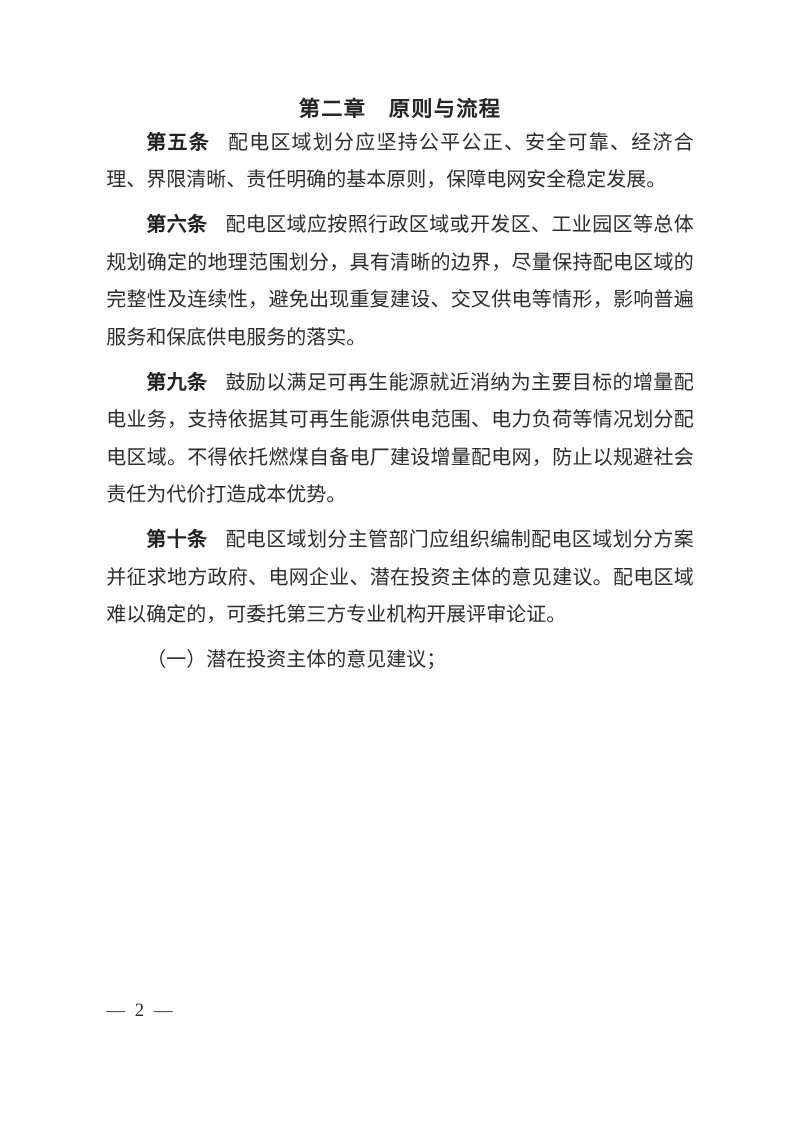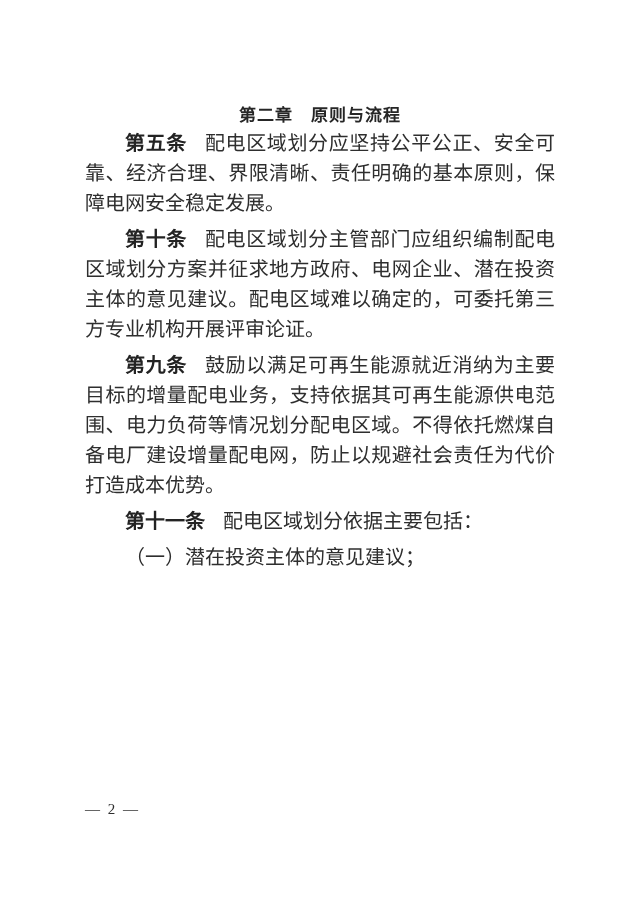--- a/index.html
+++ b/index.html
@@ -6,37 +6,37 @@
     margin: 0;
     padding: 0;
     background: #fff;
   }
   .page {
     position: relative;
     width: 640px;
     height: 905px;
     background: #ffffff;
     box-sizing: border-box;
-    padding: 104px 85px 0 85px;
+    padding: 76px 85px 0 85px;
     overflow: hidden;
     color: #2e2e2e;
   }
   .chapter-heading {
     margin: 0;
     font-family: "Liberation Sans", sans-serif;
     font-weight: 700;
     font-size: 17px;
     line-height: 24px;
     text-align: center;
     letter-spacing: 1px;
     color: #262626;
   }
   .body-text {
     font-family: "Liberation Serif", serif;
-    font-size: 20px;
+    font-size: 16px;
     color: #2e2e2e;
   }
   .para {
     margin: 0;
     line-height: 30px;
     text-align: justify;
     text-justify: inter-ideograph;
     text-indent: 2em;
   }
   .para + .para {
@@ -62,28 +62,28 @@
 <body>
 
 <div class="page">
 
   <h1 class="chapter-heading">第二章　原则与流程</h1>
 
   <div class="body-text">
 
     <p class="para"><span class="article-no">第五条</span><span>配电区域划分应坚持公平公正、安全可靠、经济合理、界限清晰、责任明确的基本原则，保障电网安全稳定发展。</span></p>
 
+    <p class="para"><span class="article-no">第六条</span><span>配电区域应按照行政区域或开发区、工业园区等总体规划确定的地理范围划分，具有清晰的边界，尽量保持配电区域的完整性及连续性，避免出现重复建设、交叉供电等情形，影响普遍服务和保底供电服务的落实。</span></p>
 
 
 
+    <p class="para"><span class="article-no">第九条</span><span>鼓励以满足可再生能源就近消纳为主要目标的增量配电业务，支持依据其可再生能源供电范围、电力负荷等情况划分配电区域。不得依托燃煤自备电厂建设增量配电网，防止以规避社会责任为代价打造成本优势。</span></p>
+
     <p class="para"><span class="article-no">第十条</span><span>配电区域划分主管部门应组织编制配电区域划分方案并征求地方政府、电网企业、潜在投资主体的意见建议。配电区域难以确定的，可委托第三方专业机构开展评审论证。</span></p>
 
-    <p class="para"><span class="article-no">第九条</span><span>鼓励以满足可再生能源就近消纳为主要目标的增量配电业务，支持依据其可再生能源供电范围、电力负荷等情况划分配电区域。不得依托燃煤自备电厂建设增量配电网，防止以规避社会责任为代价打造成本优势。</span></p>
-
-    <p class="para"><span class="article-no">第十一条</span><span>配电区域划分依据主要包括：</span></p>
 
     <p class="para">（一）潜在投资主体的意见建议；</p>
 
   </div>
 
   <div class="page-number">— 2 —</div>
 
 </div>
 
 </body></html>

